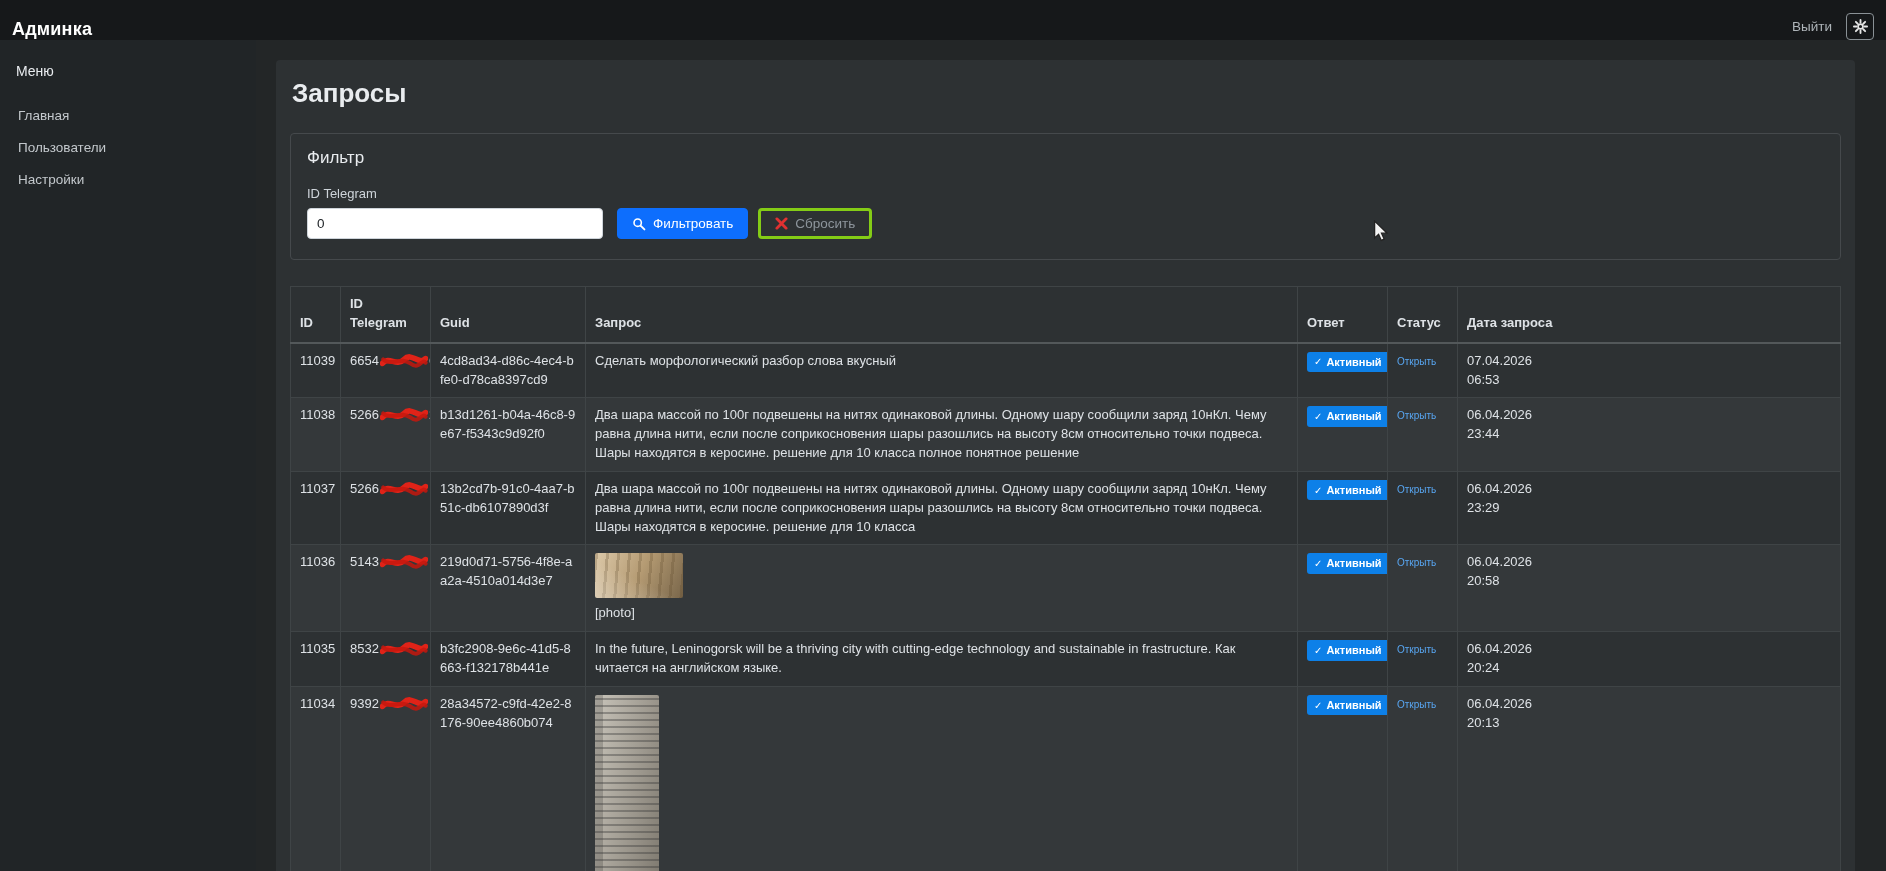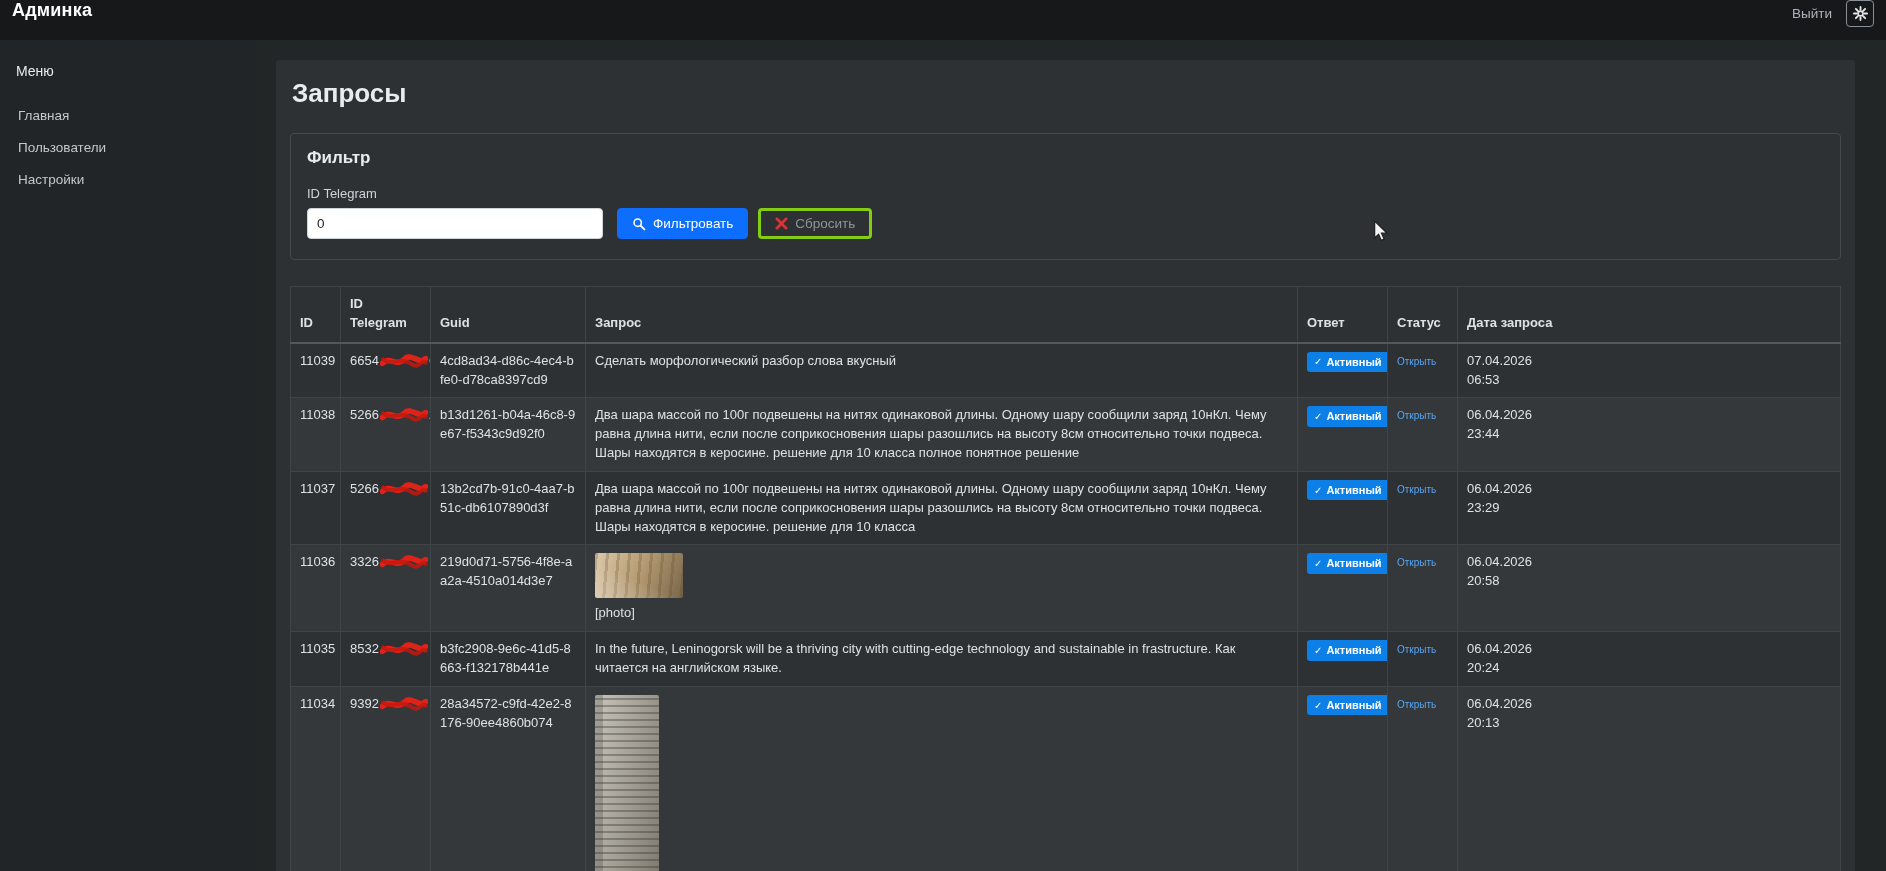--- a/index.html
+++ b/index.html
@@ -10,39 +10,39 @@
   }
   *{box-sizing:border-box;margin:0;padding:0}
   html,body{width:1886px;height:871px;overflow:hidden}
   body{
     background:#232627;
     font-family:"Liberation Sans","DejaVu Sans",sans-serif;
   }
   .app{width:1886px;height:871px;display:flex;flex-direction:column;position:relative;overflow:hidden}
 
   
-  .topbar{flex:0 0 40px;height:40px;background:#16181a;display:flex;align-items:flex-start;padding:0 12px}
+  .topbar{flex:0 0 40px;height:40px;background:#16181a;display:flex;align-items:flex-end;padding:0 12px}
   .topbar-title{color:#ffffff;font-size:18px;font-weight:bold;letter-spacing:.2px}
   .topbar-right{margin-left:auto;display:flex;align-items:center;gap:14px}
   .logout{color:#aeb4b9;font-size:13.5px;cursor:pointer;text-decoration:none}
   .gear-btn{width:28px;height:27px;border:1px solid #8a9196;border-radius:4px;background:transparent;display:flex;align-items:center;justify-content:center;cursor:pointer}
 
   
   .body-row{flex:1;display:flex;min-height:0}
   .sidebar{flex:0 0 256px;width:256px;background:#212527;padding-top:10px}
   .menu-header{color:#e9ecef;font-size:14px;font-weight:500;padding:13px 16px 20px}
   .menu-item{color:#c3c8cc;font-size:13.5px;padding:8.5px 16px 8.5px 18px;cursor:pointer}
 
   .main{flex:1;position:relative;overflow:hidden}
   .content{margin:20px 31px 0 20px;background:#2d3133;border-radius:4px;padding:16px 14px;min-height:811px}
   .page-title{color:#e9ecef;font-size:26px;font-weight:700;margin:2px 2px 24px}
 
   
   .filter-card{border:1px solid #45494c;border-radius:4px;padding:14px 16px 20px;margin-bottom:26px}
-  .filter-title{color:#e9ecef;font-size:17px;font-weight:700;margin-bottom:18px}
+  .filter-title{color:#e9ecef;font-size:17px;font-weight:400;margin-bottom:18px}
   .filter-label{color:#ced4da;font-size:13px;margin-bottom:7px}
   .filter-row{display:flex;align-items:center;gap:14px}
   .filter-input{width:296px;height:31px;background:#ffffff;border:1px solid #ced4da;border-radius:4px;font-size:13.5px;padding:0 9px;color:#212529;font-family:inherit}
   .btn{height:31px;display:inline-flex;align-items:center;gap:7px;border-radius:4px;font-size:13.5px;padding:0 14px;cursor:pointer;font-family:inherit}
   .btn-filter{background:var(--accent);border:1px solid var(--accent);color:#fff}
   .btn-reset{background:transparent;border:3px solid #84cc16;color:#8d959c;margin-left:-4px}
 
   
   table{width:100%;border-collapse:collapse;table-layout:fixed}
   th,td{border:1px solid #3f4446;color:#dee2e6;font-size:13px;text-align:left;vertical-align:top;padding:8px 9px;line-height:1.45;overflow:hidden}
@@ -238,21 +238,21 @@
       <a class="open-link">Открыть</a>
     </td>
     <td class="date-cell">
       <span class="date-line">06.04.2026</span>
       <span class="date-line">23:29</span>
     </td>
   </tr>
 
   <tr class="request-row">
     <td class="id-cell">11036</td>
-    <td class="tg-cell"><span>3326</span><svg class="redact" viewBox="0 0 60 20" preserveAspectRatio="none">
+    <td class="tg-cell"><span>5143</span><svg class="redact" viewBox="0 0 60 20" preserveAspectRatio="none">
                     <path d="M3 13 C12 3 20 18 30 8 S48 16 57 7"></path>
                     <path class="p2" d="M4 8 C14 17 26 4 38 13 S52 6 57 12"></path>
                   </svg><span></span></td>
     <td class="guid-cell">219d0d71-5756-4f8e-aa2a-4510a014d3e7</td>
     <td class="query-cell">
       <div class="photo beige-wide" style="display: block;"></div>
       <div class="query-text">[photo]</div>
     </td>
     <td class="answer-cell">
       <span class="badge">

